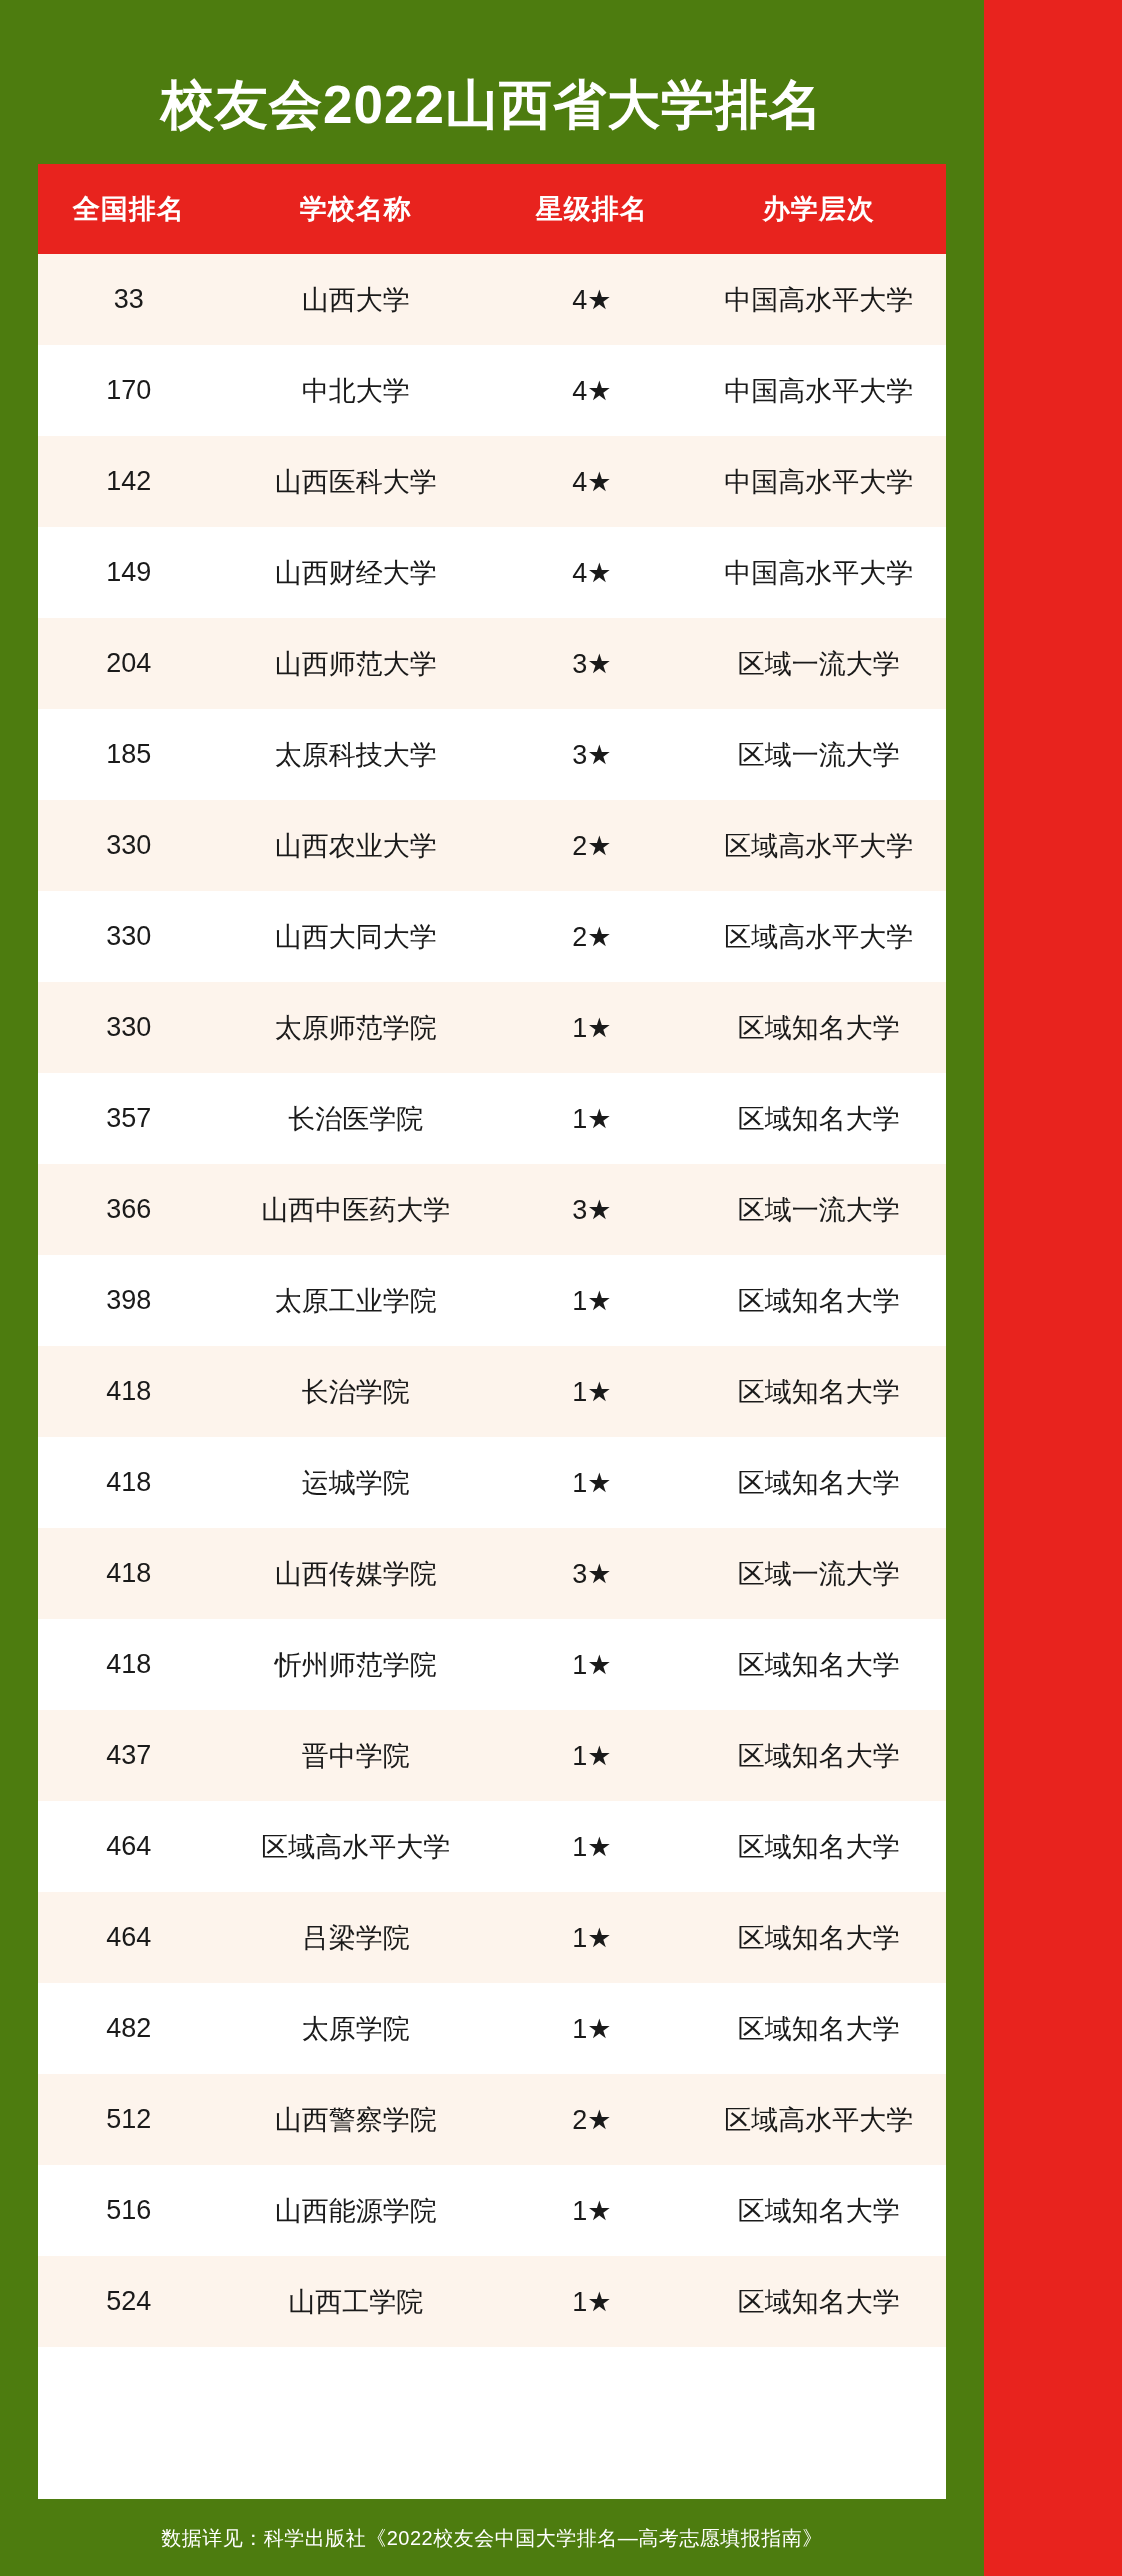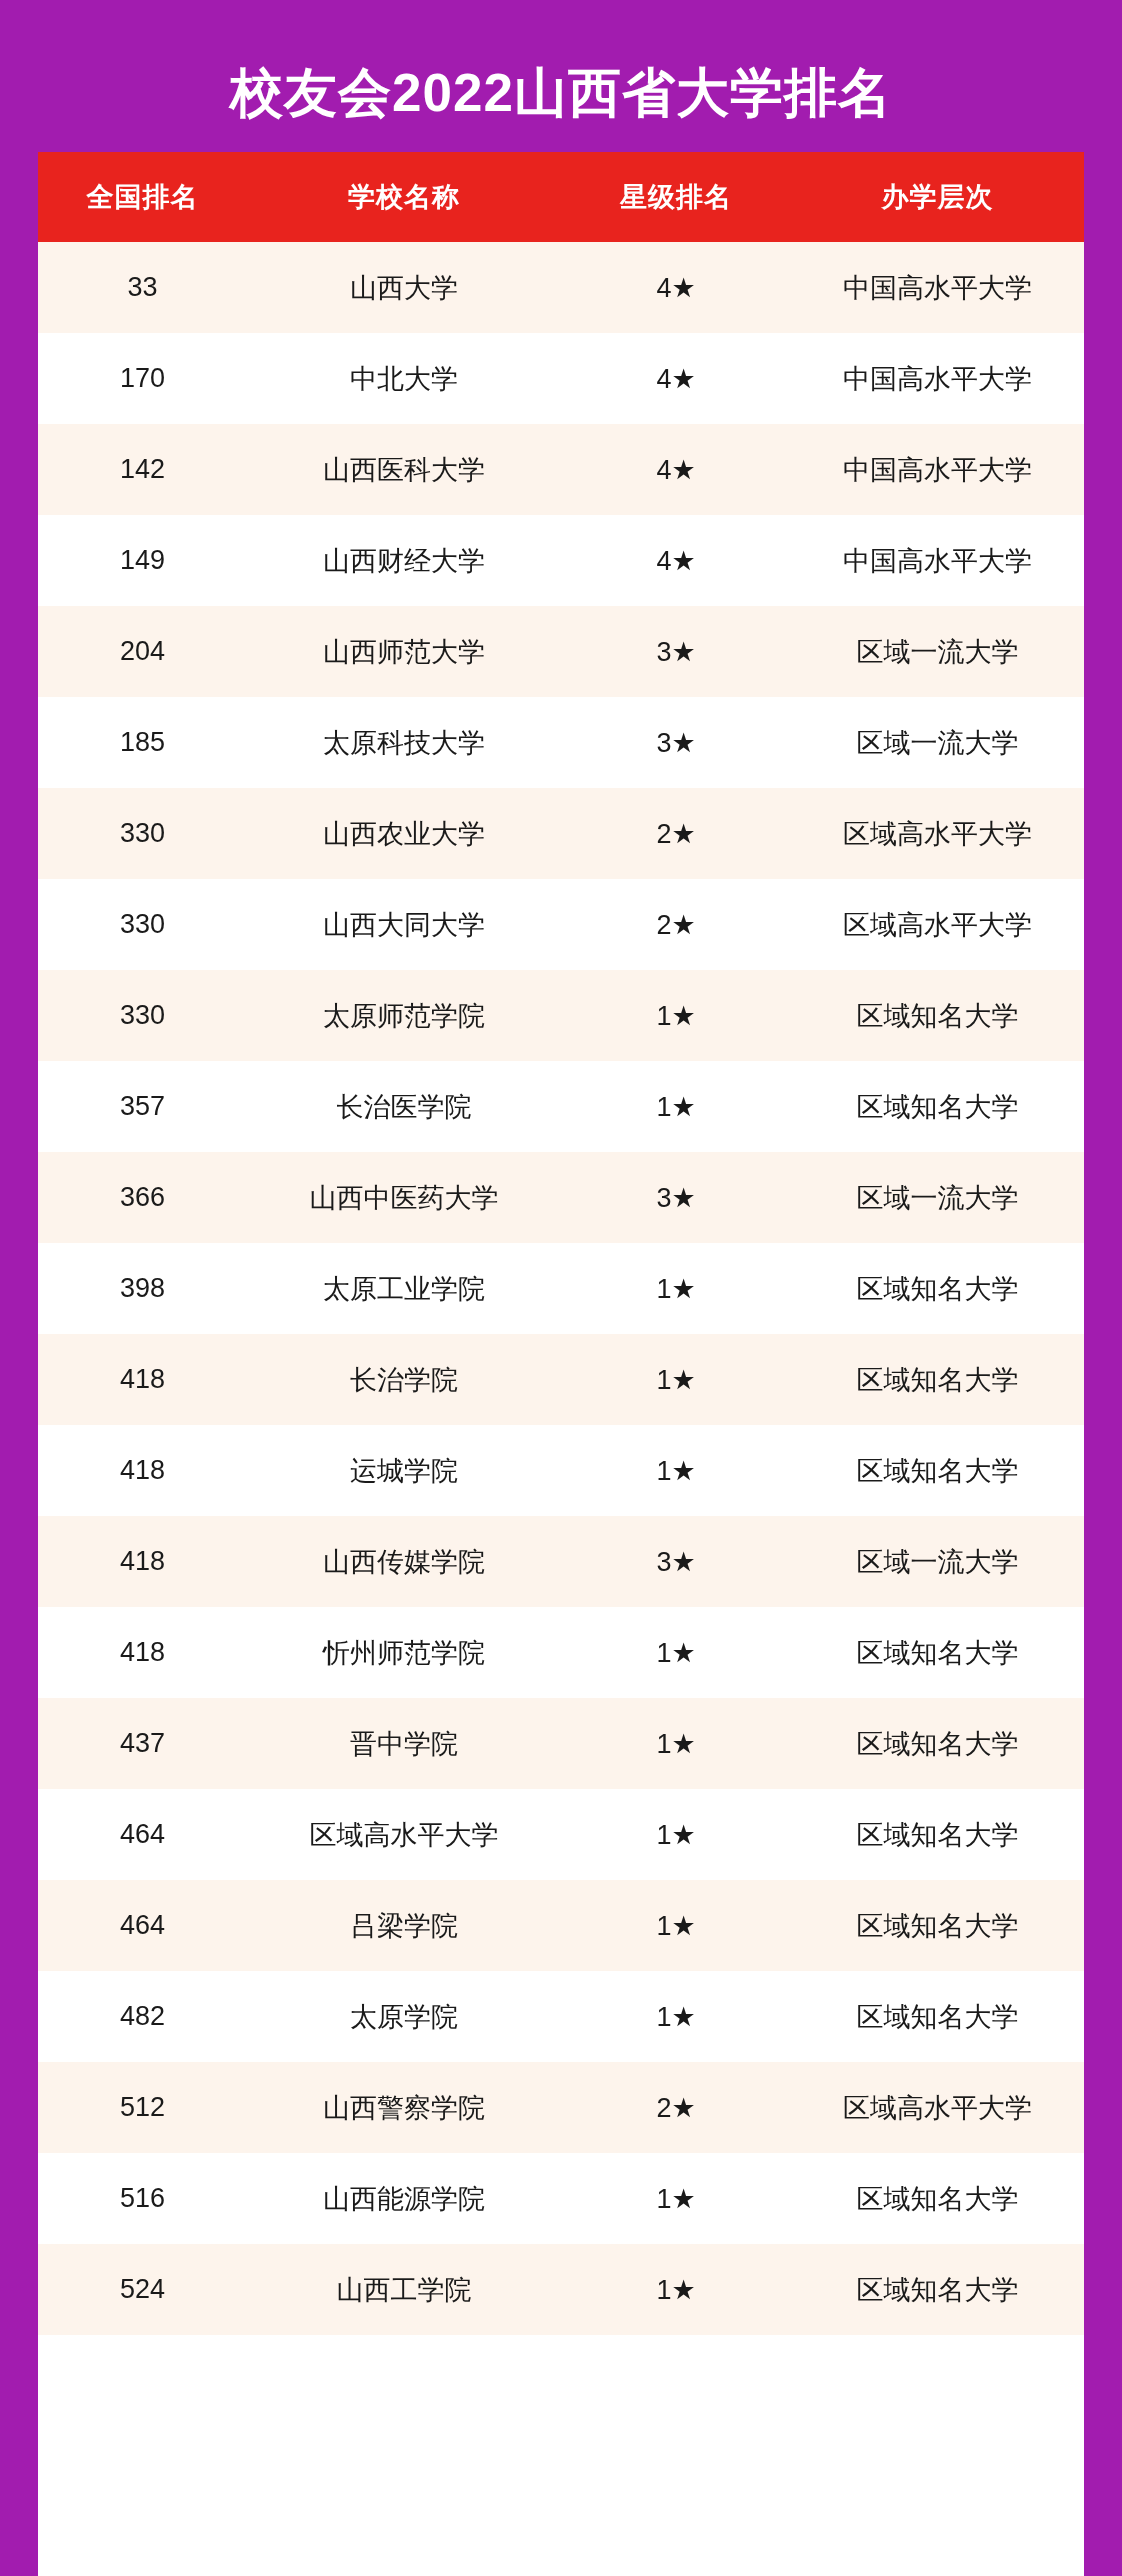--- a/index.html
+++ b/index.html
@@ -7,25 +7,25 @@
     padding: 0;
   }
   body {
     width: 1122px;
     min-height: 2576px;
     background: #e8231e;
     font-family: "Liberation Sans", "DejaVu Sans", sans-serif;
     -webkit-font-smoothing: antialiased;
   }
   .page {
-    width: 1122px;
+    width: 984px;
     min-height: 2576px;
-    background: #a21caf;
+    background: #4d7c0f;
     box-sizing: border-box;
-    padding: 34px 38px 0 38px;
+    padding: 46px 38px 0 38px;
     display: flex;
     flex-direction: column;
   }
   .title-bar {
     height: 118px;
     display: flex;
     align-items: center;
     justify-content: center;
   }
   .title-bar h1 {
@@ -255,15 +255,16 @@
           <tr class="even-row">
             <td class="col-rank">524</td>
             <td class="col-name">山西工学院</td>
             <td class="col-star">1★</td>
             <td class="col-level">区域知名大学</td>
           </tr>
         </tbody>
     </table>
   </div>
 
+  <div class="footnote">数据详见：科学出版社《2022校友会中国大学排名—高考志愿填报指南》</div>
 
 </div>
 
 
 </body></html>

